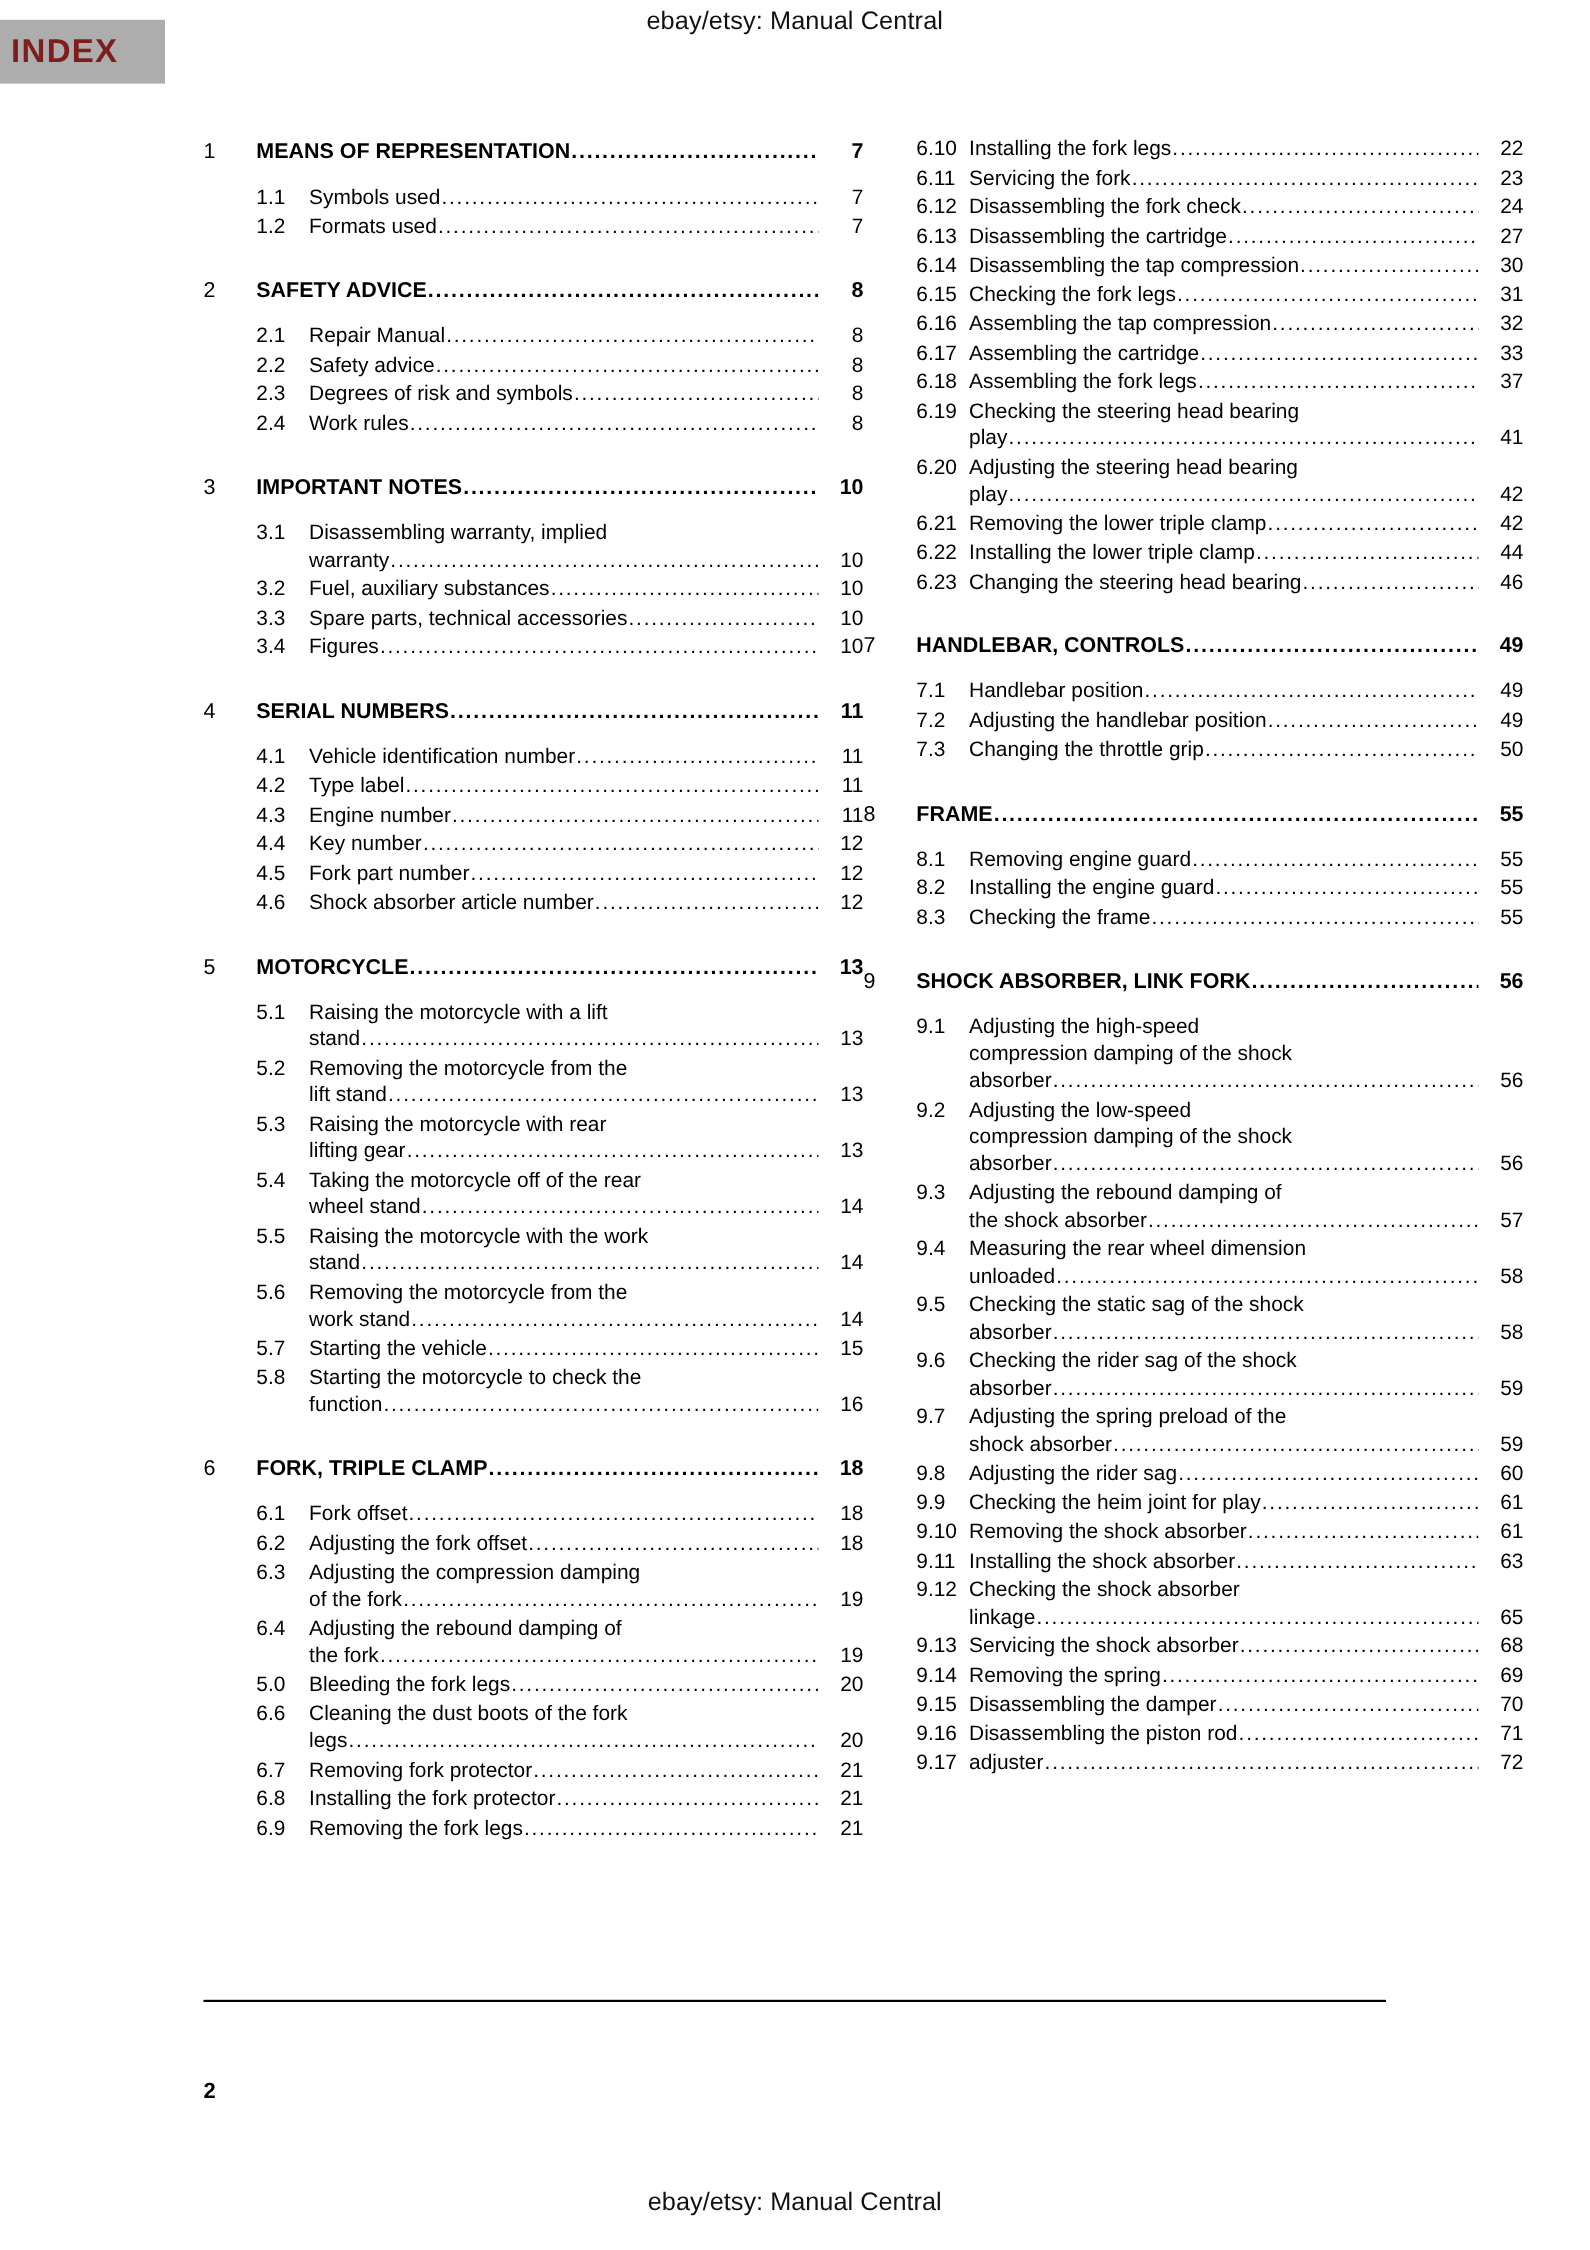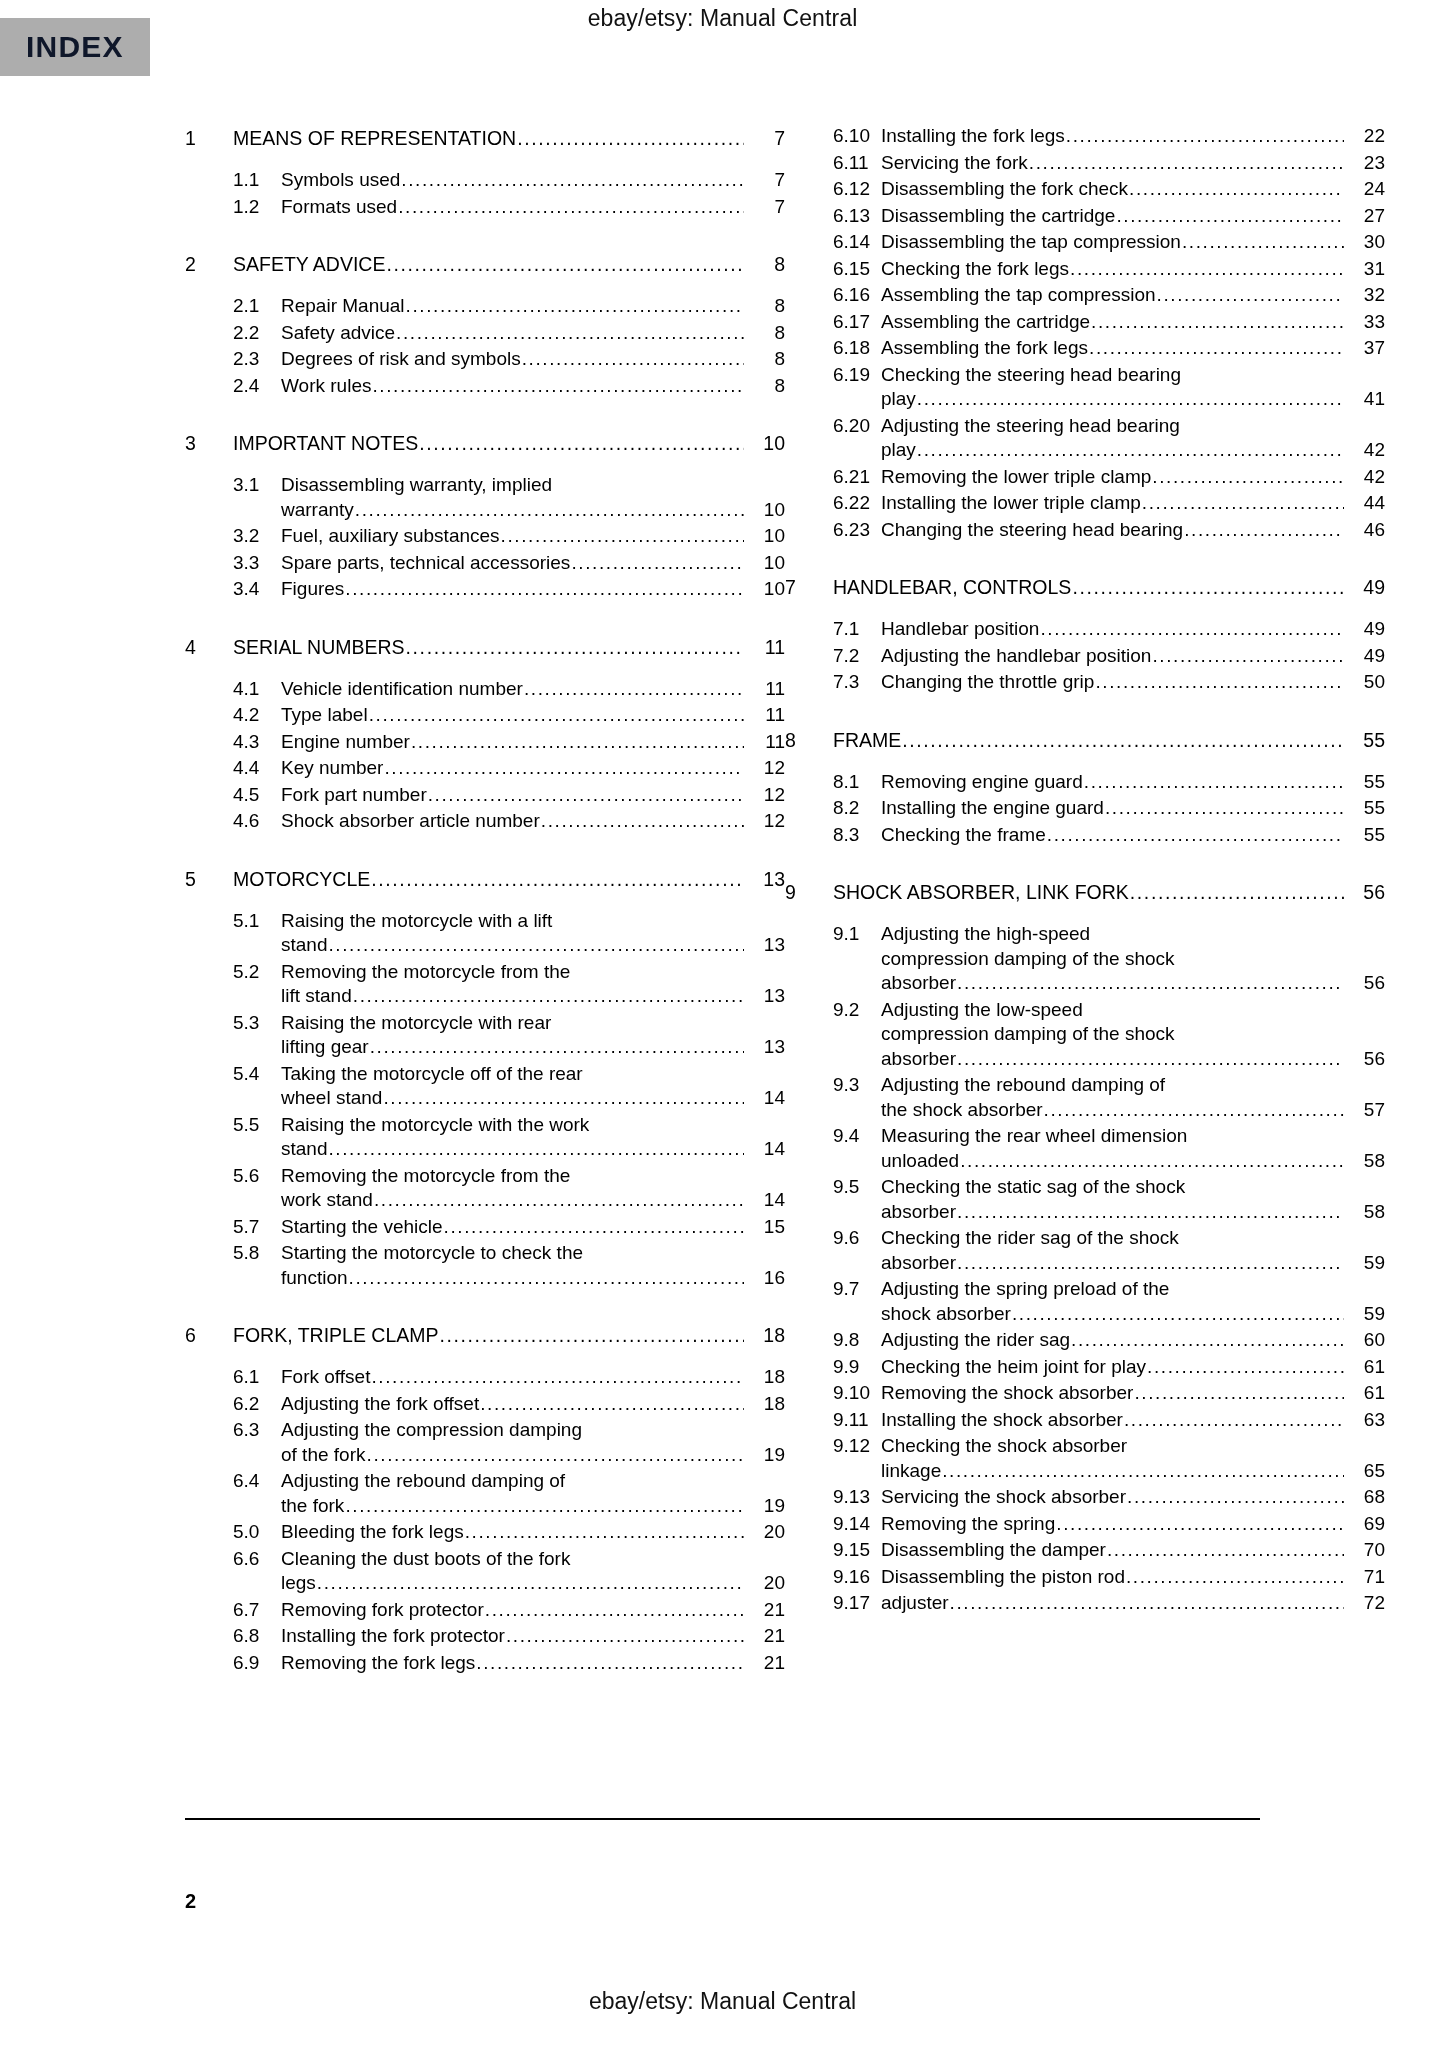--- a/index.html
+++ b/index.html
@@ -36,22 +36,22 @@
     width: 150px;
     height: 58px;
     background: #adadad;
     display: flex;
     align-items: center;
   }
   #index-tab .tab-label {
     font-weight: bold;
     font-size: 30px;
     letter-spacing: 1.2px;
-    color: #0f172a;
-    padding-left: 26px;
+    color: #7f1d1d;
+    padding-left: 10px;
   }
 
   
   #toc {
     position: absolute;
     top: 124px;
     left: 0;
     width: 1445px;
     display: flex;
     gap: 0px;
@@ -74,20 +74,21 @@
   .chapter-row.first { margin-top: 0; }
   .chapter-row .num {
     width: 48px;
     flex: 0 0 48px;
   }
   .chapter-row .title-wrap {
     flex: 1 1 auto;
     display: flex;
     align-items: flex-end;
     min-width: 0;
+    font-weight: bold;
   }
   .chapter-row .ttl { white-space: nowrap; }
   .chapter-row .dots {
     flex: 1 1 auto;
     overflow: hidden;
     white-space: nowrap;
     letter-spacing: 1.6px;
     margin: 0 1px;
     color: #000;
   }

